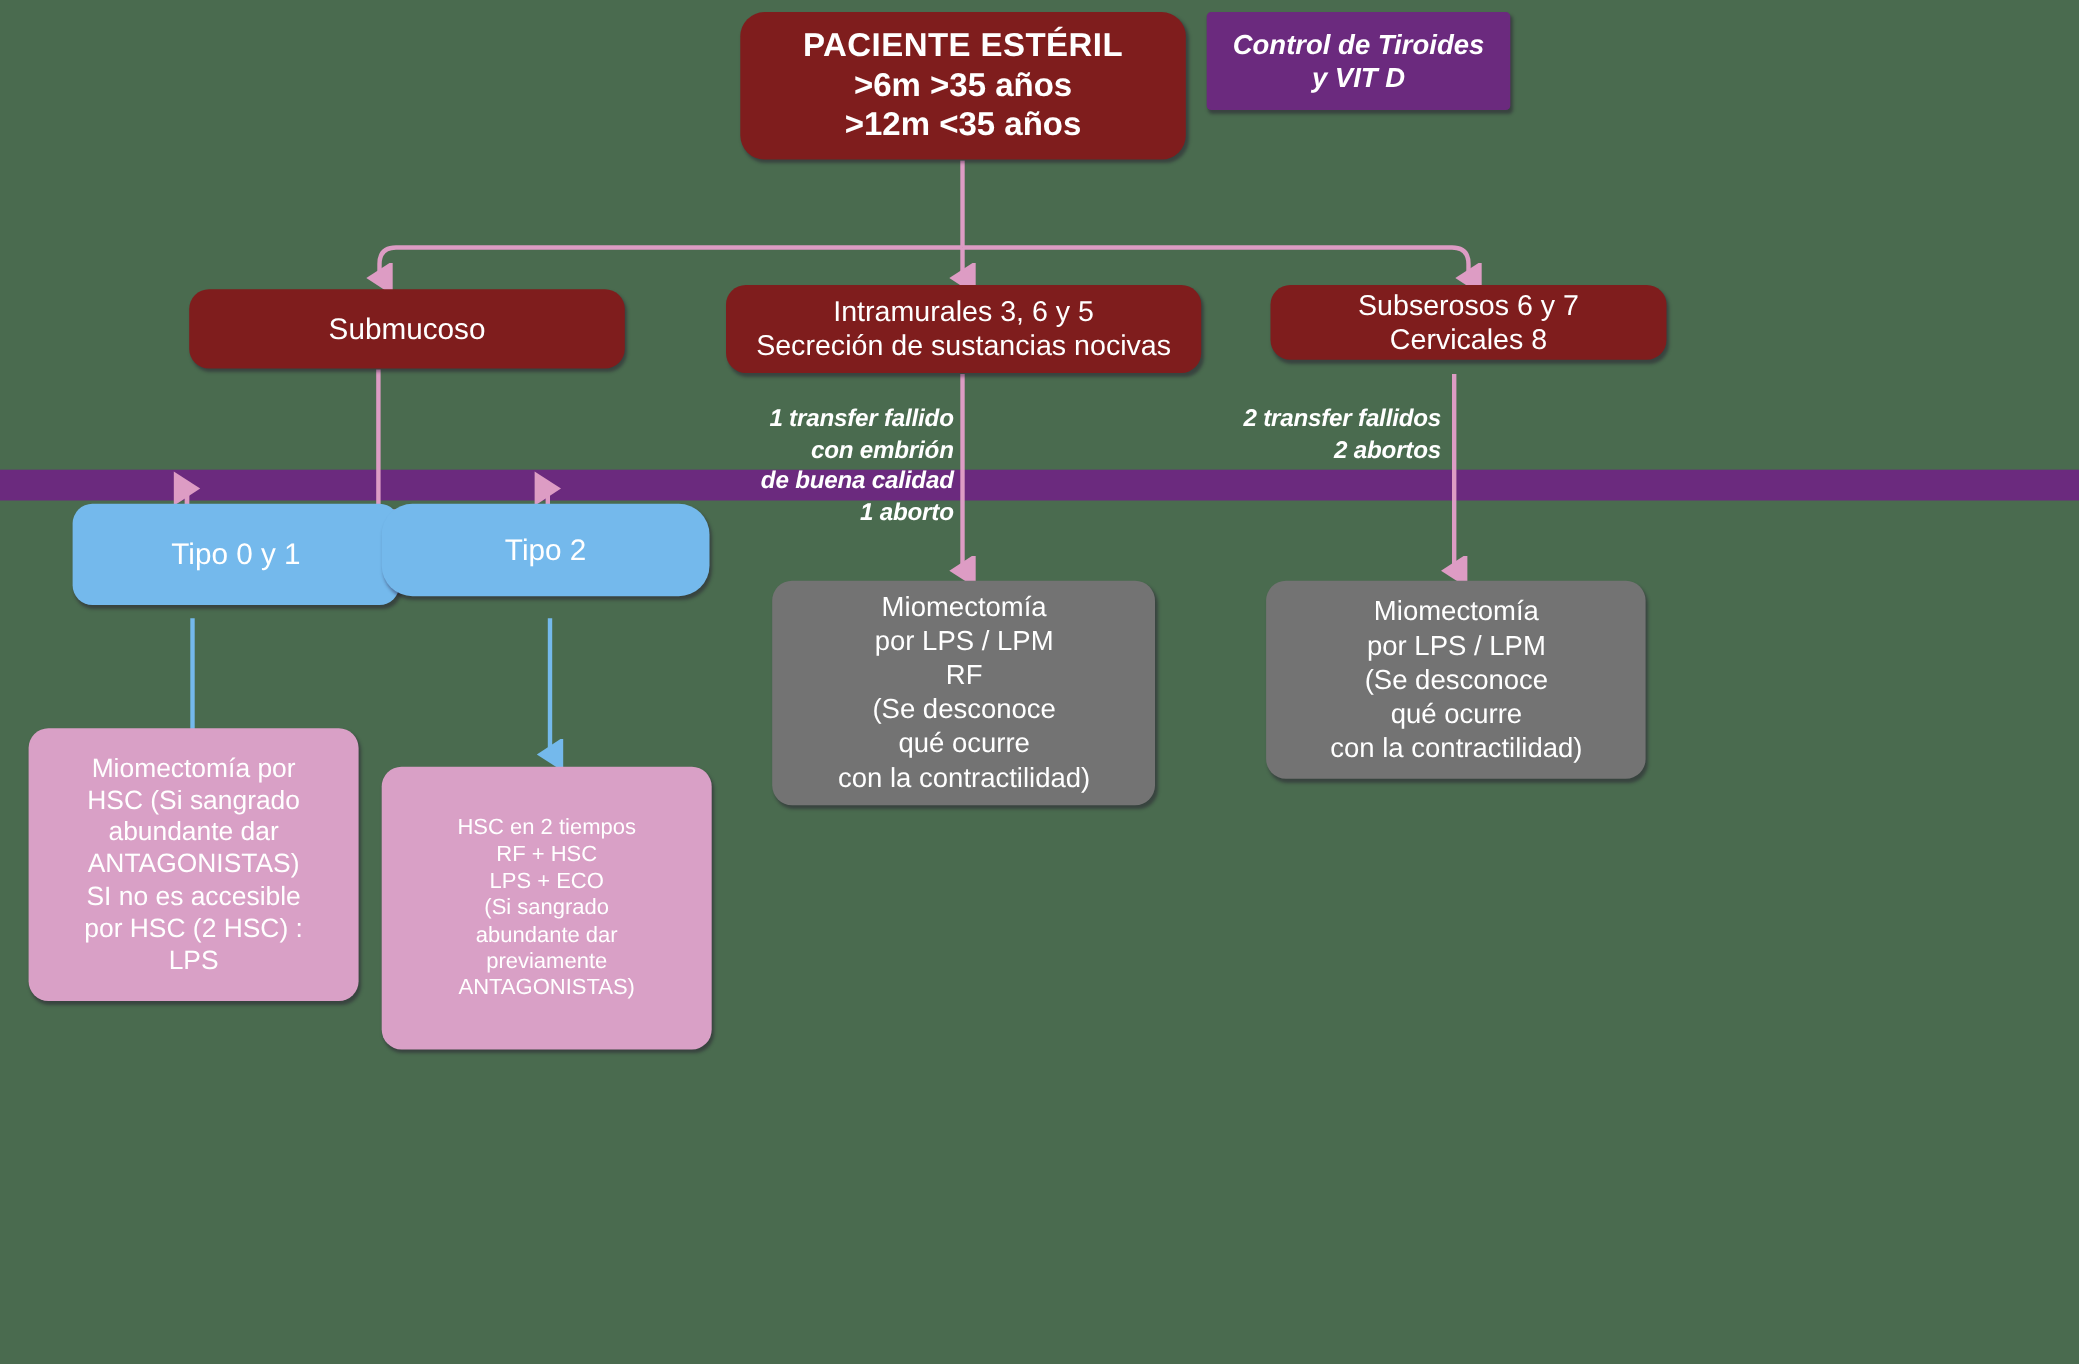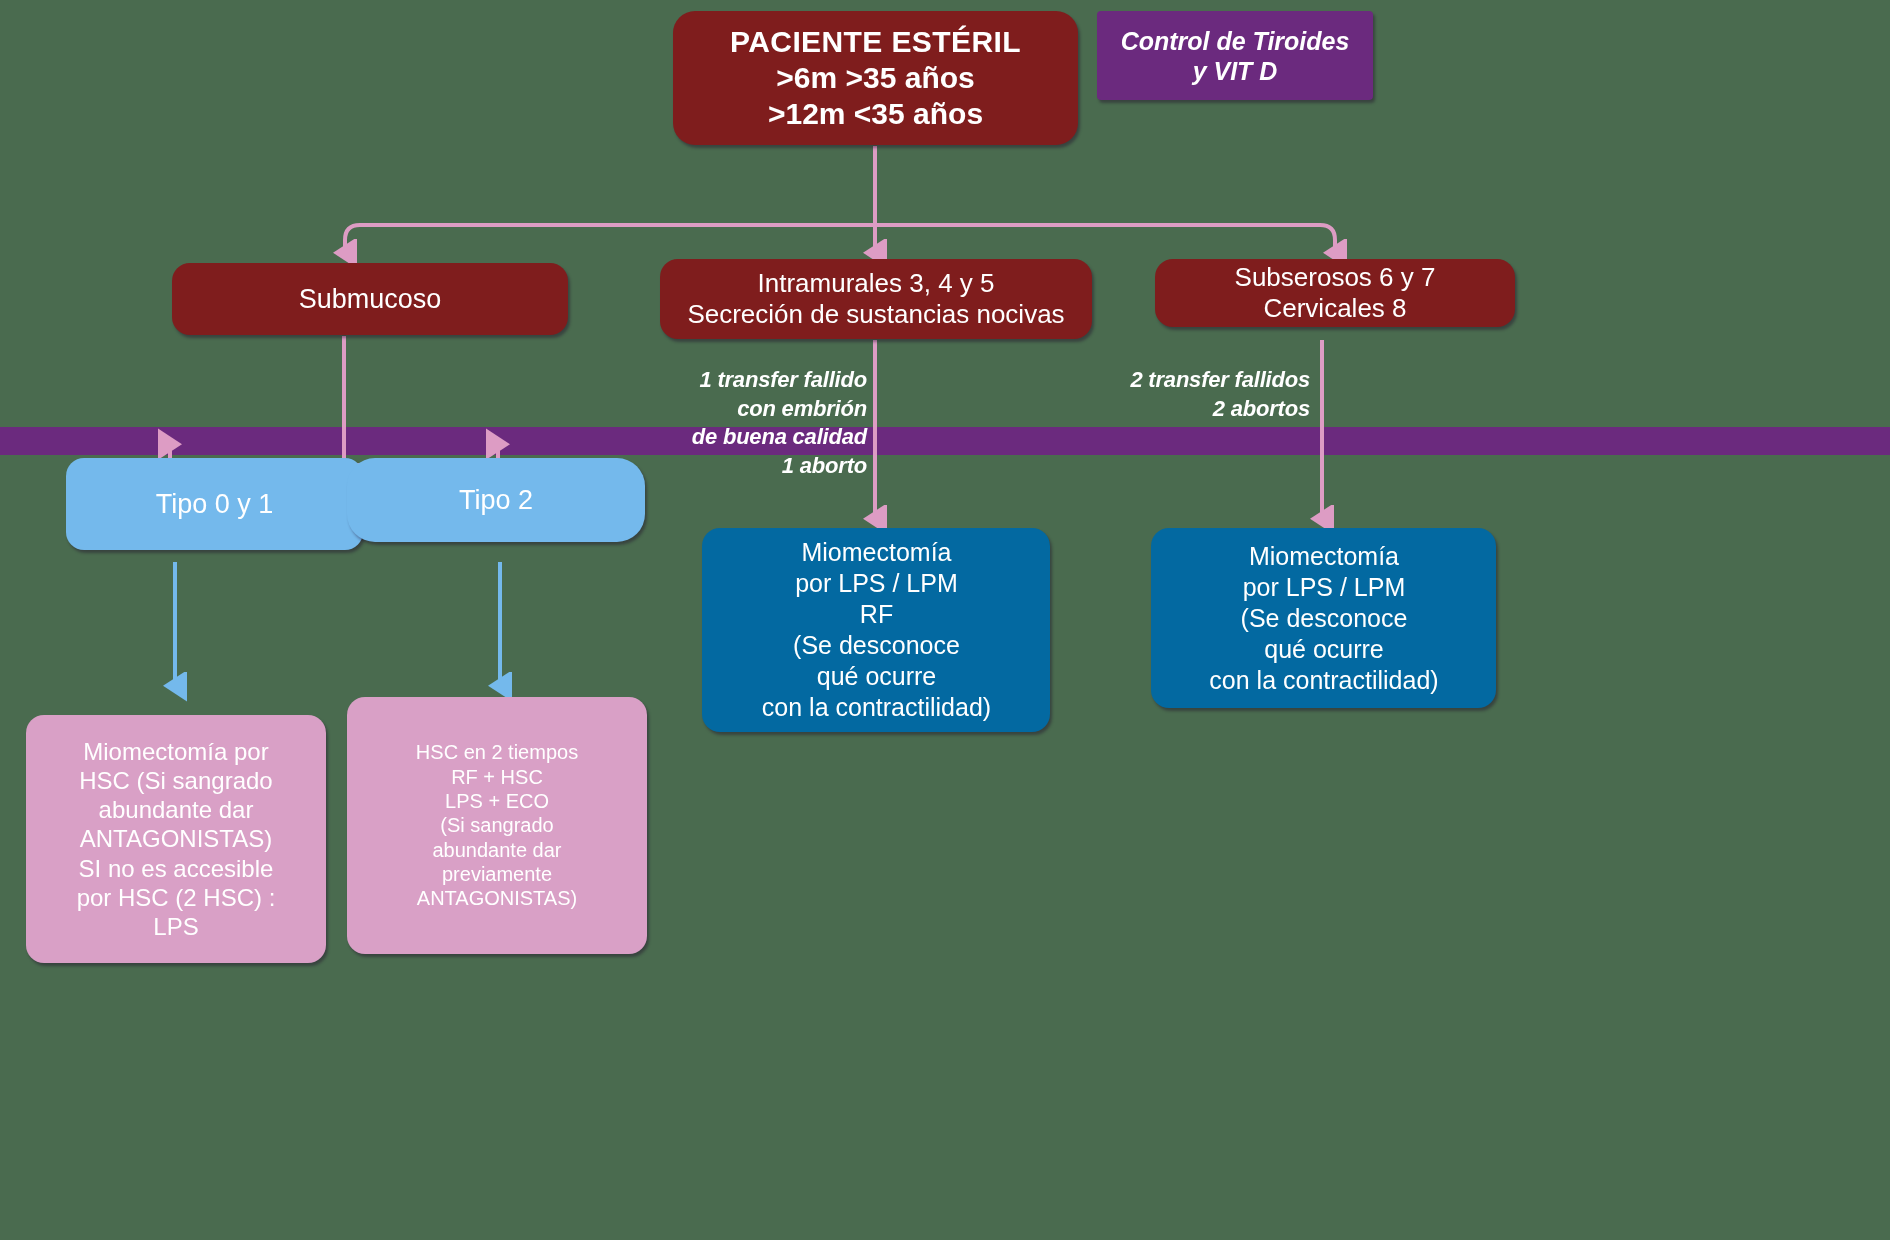--- a/index.html
+++ b/index.html
@@ -37,21 +37,21 @@
     border-radius: 16px;
     box-shadow: 2px 3px 3px rgba(30,10,40,0.40);
     line-height: 1.20;
     padding: 6px 10px;
   }
   .node .ln { display: block; white-space: nowrap; }
 
   .pink       { background: #7f1d1d; }
   .pink-soft  { background: #d9a0c6; }
   .blue       { background: #74b9ec; }
-  .purple-mid { background: #0369a1; padding-left: 11px; }
+  .purple-mid { background: #737373; padding-left: 11px; }
   .purple-dk  { background: #6b2a7e; }
 
   
   #node-root {
     left: 673px; top: 11px; width: 405px; height: 134px;
     font-size: 30px; font-weight: bold;
     border-radius: 22px;
   }
   #node-root .ln.title { letter-spacing: .4px; }
 
@@ -80,21 +80,21 @@
   #node-tipo01 {
     left: 26px; top: 458px; width: 297px; height: 92px;
     font-size: 27px; border-radius: 18px; margin-left: 40px;
   }
   #node-tipo2 {
     left: 347px; top: 458px; width: 298px; height: 84px;
     font-size: 27px; border-radius: 28px; text-align: center;
   }
 
   #node-miom-hsc {
-    left: 26px; top: 715px; width: 300px; height: 248px;
+    left: 26px; top: 662px; width: 300px; height: 248px;
     font-size: 24px; font-weight: normal; border-radius: 18px;
     line-height: 1.22;
   }
   #node-hsc2t {
     left: 347px; top: 697px; width: 300px; height: 257px;
     font-size: 20px; font-weight: normal; border-radius: 18px;
     line-height: 1.22;
   }
 
   #node-miom-lps-rf {
@@ -167,21 +167,21 @@
   <div class="node purple-dk" id="node-thyroid">
     <span class="ln">Control de Tiroides</span>
     <span class="ln">y VIT D</span>
   </div>
 
   <div class="node pink" id="node-submucoso">
     <span class="ln">Submucoso</span>
   </div>
 
   <div class="node pink" id="node-intramurales">
-    <span class="ln">Intramurales 3, 4 y 5</span>
+    <span class="ln">Intramurales 3, 6 y 5</span>
     <span class="ln">Secreción de sustancias nocivas</span>
   </div>
 
   <div class="node pink" id="node-subserosos">
     <span class="ln">Subserosos 6 y 7</span>
     <span class="ln">Cervicales 8</span>
   </div>
 
   <div class="node blue" id="node-tipo01">
     <span class="ln">Tipo 0 y 1</span>

